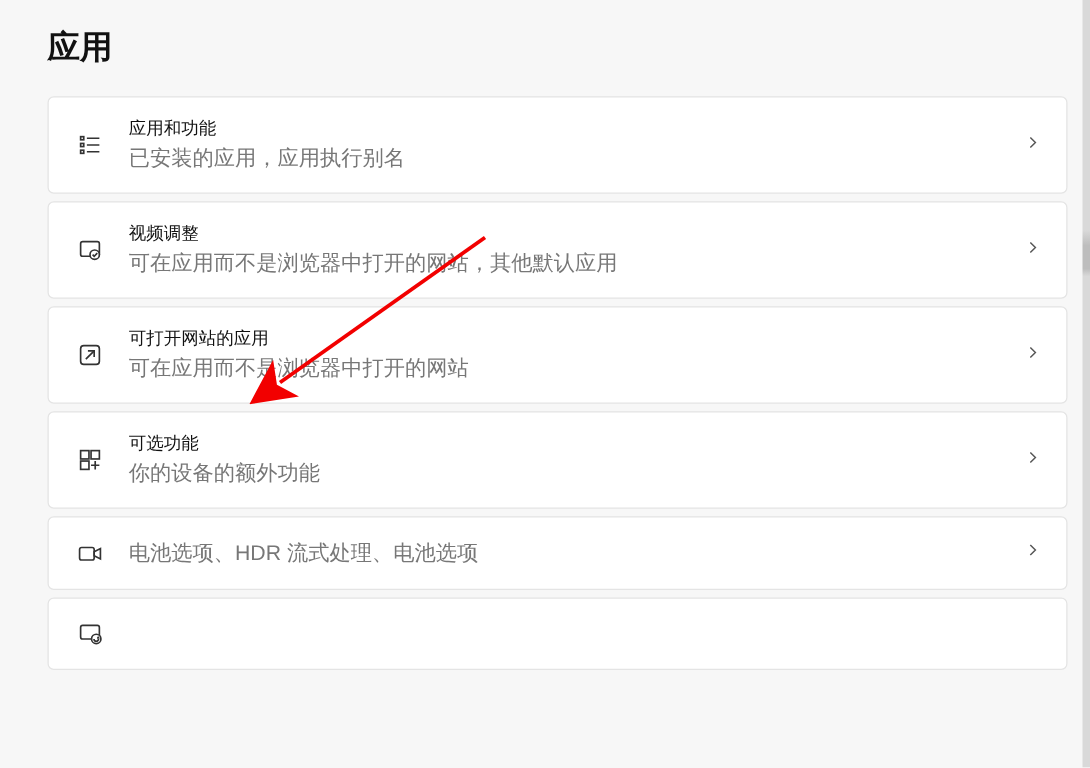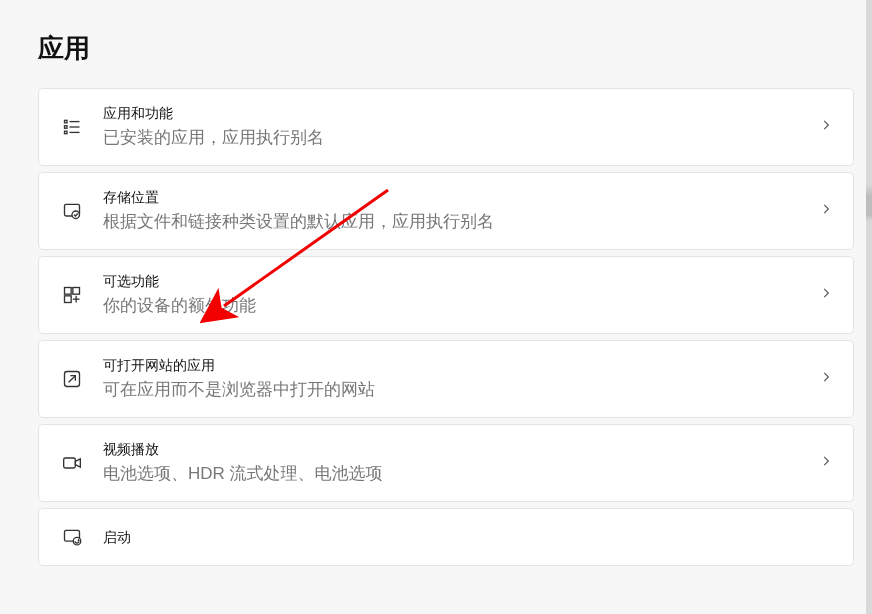--- a/index.html
+++ b/index.html
@@ -5,21 +5,21 @@
   * { box-sizing: border-box; margin: 0; padding: 0; }
   body {
     font-family: "Microsoft YaHei", "Segoe UI", sans-serif;
     background: #f7f7f7;
     width: 872px;
     height: 614px;
     overflow: hidden;
     position: relative;
   }
   .page {
-    padding: 31px 18px 0 38px;
+    padding: 20px 18px 0 38px;
   }
   .page-title {
     font-size: 26px;
     font-weight: 600;
     color: #111;
     margin-bottom: 22px;
   }
   .card-list {
     display: flex;
     flex-direction: column;
@@ -112,30 +112,49 @@
 
     <div class="card">
       <span class="card-icon">
         <svg width="20" height="20" viewBox="0 0 24 24" fill="none" stroke="currentColor" stroke-width="1.6">
           <rect x="3" y="4" width="18" height="14" rx="2"></rect>
           <circle cx="16.5" cy="16.5" r="4.5" fill="#fff"></circle>
           <polyline points="14.5 16.5 16 18 19 15"></polyline>
         </svg>
       </span>
       <div class="card-texts">
-        <span class="card-title">存储位置</span>
-        <span class="card-subtitle">根据文件和链接种类设置的默认应用，应用执行别名</span>
-      </div>
-      <span class="chevron">
-        <svg width="14" height="14" viewBox="0 0 24 24" fill="none" stroke="currentColor" stroke-width="2">
-            <polyline points="9 5 16 12 9 19"></polyline>
-          </svg>
-      </span>
-    </div>
-
+        <span class="card-title">视频调整</span>
+        <span class="card-subtitle">可在应用而不是浏览器中打开的网站，其他默认应用</span>
+      </div>
+      <span class="chevron">
+        <svg width="14" height="14" viewBox="0 0 24 24" fill="none" stroke="currentColor" stroke-width="2">
+            <polyline points="9 5 16 12 9 19"></polyline>
+          </svg>
+      </span>
+    </div>
+
+
+    <div class="card">
+      <span class="card-icon">
+        <svg width="20" height="20" viewBox="0 0 24 24" fill="none" stroke="currentColor" stroke-width="1.6">
+          <rect x="3" y="3" width="18" height="18" rx="3"></rect>
+          <polyline points="10 8 16 8 16 14"></polyline>
+            <line x1="16" y1="8" x2="8" y2="16"></line>
+        </svg>
+      </span>
+      <div class="card-texts">
+        <span class="card-title">可打开网站的应用</span>
+        <span class="card-subtitle">可在应用而不是浏览器中打开的网站</span>
+      </div>
+      <span class="chevron">
+        <svg width="14" height="14" viewBox="0 0 24 24" fill="none" stroke="currentColor" stroke-width="2">
+            <polyline points="9 5 16 12 9 19"></polyline>
+          </svg>
+      </span>
+    </div>
 
     <div class="card">
       <span class="card-icon">
         <svg width="20" height="20" viewBox="0 0 24 24" fill="none" stroke="currentColor" stroke-width="1.6">
           <rect x="3" y="3" width="8" height="8"></rect>
             <rect x="13" y="3" width="8" height="8"></rect>
           <rect x="3" y="13" width="8" height="8"></rect>
           <line x1="17" y1="13" x2="17" y2="21"></line>
             <line x1="13" y1="17" x2="21" y2="17"></line>
         </svg>
@@ -147,65 +166,44 @@
       <span class="chevron">
         <svg width="14" height="14" viewBox="0 0 24 24" fill="none" stroke="currentColor" stroke-width="2">
             <polyline points="9 5 16 12 9 19"></polyline>
           </svg>
       </span>
     </div>
 
     <div class="card">
       <span class="card-icon">
         <svg width="20" height="20" viewBox="0 0 24 24" fill="none" stroke="currentColor" stroke-width="1.6">
-          <rect x="3" y="3" width="18" height="18" rx="3"></rect>
-          <polyline points="10 8 16 8 16 14"></polyline>
-            <line x1="16" y1="8" x2="8" y2="16"></line>
-        </svg>
-      </span>
-      <div class="card-texts">
-        <span class="card-title">可打开网站的应用</span>
-        <span class="card-subtitle">可在应用而不是浏览器中打开的网站</span>
-      </div>
-      <span class="chevron">
-        <svg width="14" height="14" viewBox="0 0 24 24" fill="none" stroke="currentColor" stroke-width="2">
-            <polyline points="9 5 16 12 9 19"></polyline>
-          </svg>
-      </span>
-    </div>
-
-    <div class="card">
-      <span class="card-icon">
-        <svg width="20" height="20" viewBox="0 0 24 24" fill="none" stroke="currentColor" stroke-width="1.6">
           <rect x="2" y="6" width="14" height="12" rx="2"></rect>
           <polygon points="16 10 22 7 22 17 16 14"></polygon>
         </svg>
       </span>
       <div class="card-texts">
-        <span class="card-title">视频播放</span>
         <span class="card-subtitle">电池选项、HDR 流式处理、电池选项</span>
       </div>
       <span class="chevron">
         <svg width="14" height="14" viewBox="0 0 24 24" fill="none" stroke="currentColor" stroke-width="2">
             <polyline points="9 5 16 12 9 19"></polyline>
           </svg>
       </span>
     </div>
 
     <div class="card">
       <span class="card-icon">
         <svg width="20" height="20" viewBox="0 0 24 24" fill="none" stroke="currentColor" stroke-width="1.6">
           <rect x="3" y="4" width="18" height="13" rx="2"></rect>
           <circle cx="18" cy="17" r="4.5" fill="#fff"></circle>
           <path d="M15.8 17 a2.2 2.2 0 1 0 4.4 0"></path>
           <polyline points="19.5 14.7 20.2 16 18.9 16.3"></polyline>
         </svg>
       </span>
       <div class="card-texts">
-        <span class="card-title">启动</span>
       </div>
     </div>
 
   </div>
 </div>
 
 <svg class="arrow-annot" width="872" height="614">
   <defs>
     <marker id="ah" markerWidth="12" markerHeight="12" refX="2" refY="6" orient="auto">
       <path d="M0,0 L12,6 L0,12 L3,6 Z" fill="#f20000"></path>

